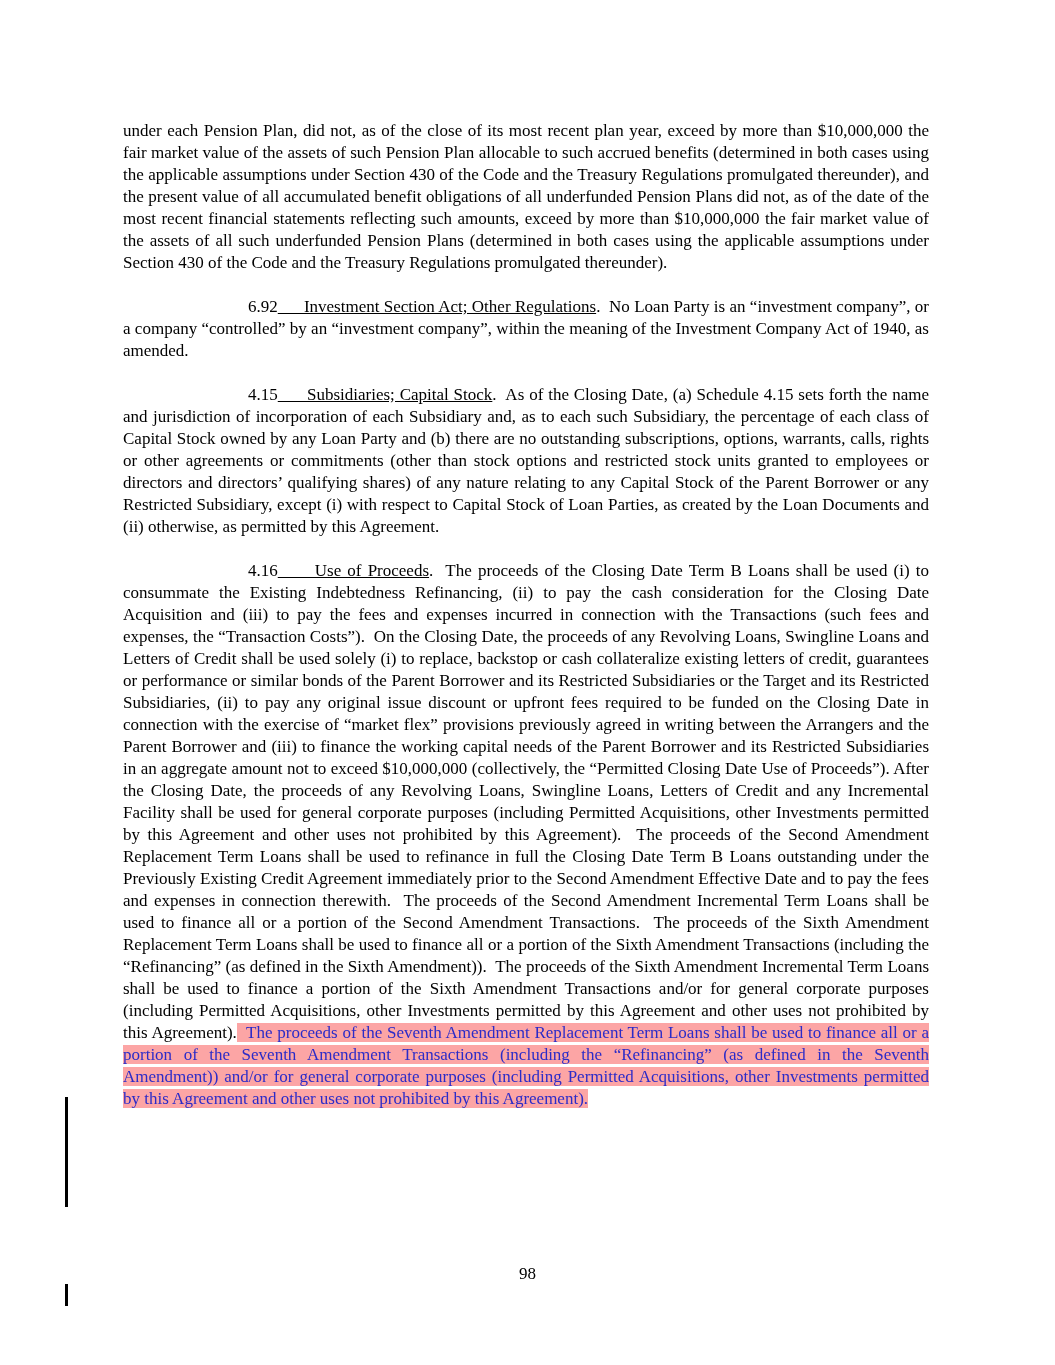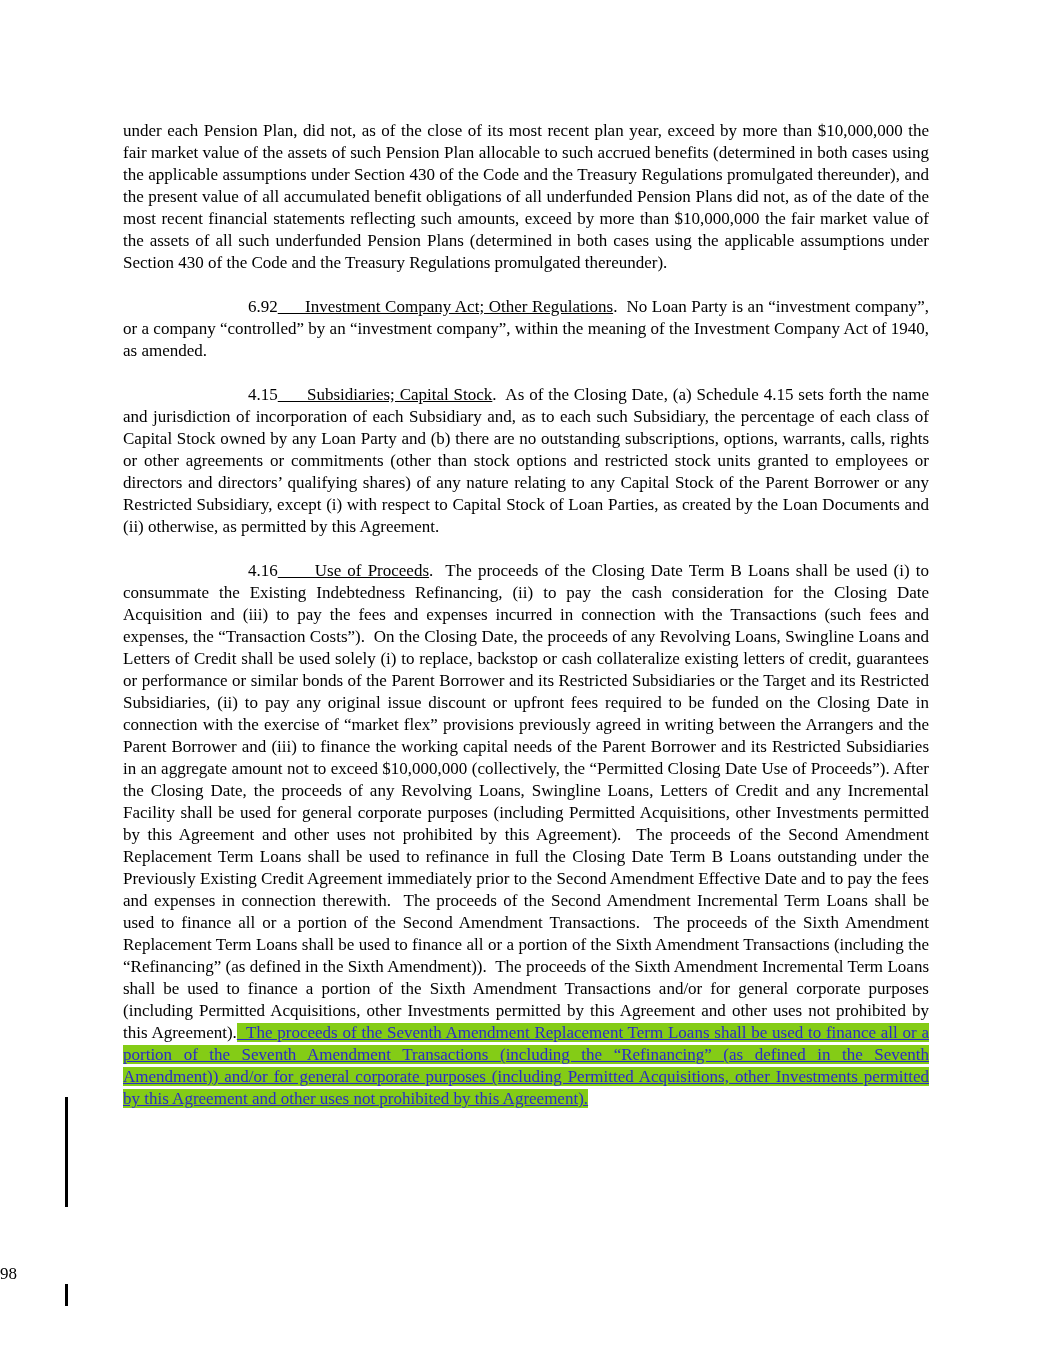--- a/index.html
+++ b/index.html
@@ -32,22 +32,21 @@
     text-indent: 125px;
   }
   .heading {
     text-decoration: underline;
     white-space: pre-wrap;
   }
   .u {
   }
   .ins {
     color: #2b2bc8;
-    background-color: #84cc16;
-    text-decoration: underline;
+    background-color: #fca5a5;
     text-decoration-color: #2b2bc8;
   }
   .vbar {
     position: absolute;
     left: 65px;
     width: 3px;
     background: #000000;
   }
   .vbar-insert {
     top: 1097px;
@@ -55,35 +54,35 @@
   }
   .vbar-footer {
     top: 1284px;
     height: 22px;
   }
   .page-number {
     position: absolute;
     top: 1263px;
     left: 0;
     width: 1055px;
-    text-align: left;
+    text-align: center;
     font-size: 17px;
     line-height: 22px;
   }
 </style>
 </head>
 <body>
 
 <div class="page">
 
   <div class="content">
 
     <p class="para">under each Pension Plan, did not, as of the close of its most recent plan year, exceed by more than $10,000,000 the fair market value of the assets of such Pension Plan allocable to such accrued benefits (determined in both cases using the applicable assumptions under Section 430 of the Code and the Treasury Regulations promulgated thereunder), and the present value of all accumulated benefit obligations of all underfunded Pension Plans did not, as of the date of the most recent financial statements reflecting such amounts, exceed by more than $10,000,000 the fair market value of the assets of all such underfunded Pension Plans (determined in both cases using the applicable assumptions under Section 430 of the Code and the Treasury Regulations promulgated thereunder).</p>
 
-    <p class="para sect"><span>6.92</span><span class="heading">      Investment Company Act; Other Regulations</span><span>.&nbsp; No Loan Party is an “investment company”, or a company “controlled” by an “investment company”, within the meaning of the Investment Company Act of 1940, as amended.</span></p>
+    <p class="para sect"><span>6.92</span><span class="heading">      Investment Section Act; Other Regulations</span><span>.&nbsp; No Loan Party is an “investment company”, or a company “controlled” by an “investment company”, within the meaning of the Investment Company Act of 1940, as amended.</span></p>
 
     <p class="para sect"><span>4.15</span><span class="heading">      Subsidiaries; Capital Stock</span><span>.&nbsp; As of the Closing Date, (a) Schedule 4.15 sets forth the name and jurisdiction of incorporation of each Subsidiary and, as to each such Subsidiary, the percentage of each class of Capital Stock owned by any Loan Party and (b) there are no outstanding subscriptions, options, warrants, calls, rights or other agreements or commitments (other than stock options and restricted stock units granted to employees or directors and directors’ qualifying shares) of any nature relating to any Capital Stock of the Parent Borrower or any Restricted Subsidiary, except (i) with respect to Capital Stock of Loan Parties, as created by the Loan Documents and (ii) otherwise, as permitted by this Agreement.</span></p>
 
     <p class="para sect"><span>4.16</span><span class="heading">      Use of Proceeds</span><span>.&nbsp; The proceeds of the Closing Date Term B Loans shall be used (i) to consummate the Existing Indebtedness Refinancing, (ii) to pay the cash consideration for the Closing Date Acquisition and (iii) to pay the fees and expenses incurred in connection with the Transactions (such fees and expenses, the “</span><span class="u">Transaction Costs</span><span>”).&nbsp; On the Closing Date, the proceeds of any Revolving Loans, Swingline Loans and Letters of Credit shall be used solely (i) to replace, backstop or cash collateralize existing letters of credit, guarantees or performance or similar bonds of the Parent Borrower and its Restricted Subsidiaries or the Target and its Restricted Subsidiaries, (ii) to pay any original issue discount or upfront fees required to be funded on the Closing Date in connection with the exercise of “market flex” provisions previously agreed in writing between the Arrangers and the Parent Borrower and (iii) to finance the working capital needs of the Parent Borrower and its Restricted Subsidiaries in an aggregate amount not to exceed $10,000,000 (collectively, the “</span><span class="u">Permitted Closing Date Use of Proceeds</span><span>”). After the Closing Date, the proceeds of any Revolving Loans, Swingline Loans, Letters of Credit and any Incremental Facility shall be used for general corporate purposes (including Permitted Acquisitions, other Investments permitted by this Agreement and other uses not prohibited by this Agreement).&nbsp; The proceeds of the Second Amendment Replacement Term Loans shall be used to refinance in full the Closing Date Term B Loans outstanding under the Previously Existing Credit Agreement immediately prior to the Second Amendment Effective Date and to pay the fees and expenses in connection therewith.&nbsp; The proceeds of the Second Amendment Incremental Term Loans shall be used to finance all or a portion of the Second Amendment Transactions.&nbsp; The proceeds of the Sixth Amendment Replacement Term Loans shall be used to finance all or a portion of the Sixth Amendment Transactions (including the “Refinancing” (as defined in the Sixth Amendment)).&nbsp; The proceeds of the Sixth Amendment Incremental Term Loans shall be used to finance a portion of the Sixth Amendment Transactions and/or for general corporate purposes (including Permitted Acquisitions, other Investments permitted by this Agreement and other uses not prohibited by this Agreement).</span><span class="ins">&nbsp; The proceeds of the Seventh Amendment Replacement Term Loans shall be used to finance all or a portion of the Seventh Amendment Transactions (including the “Refinancing” (as defined in the Seventh Amendment)) and/or for general corporate purposes (including Permitted Acquisitions, other Investments permitted by this Agreement and other uses not prohibited by this Agreement).</span></p>
 
   </div>
 
   <div class="vbar vbar-insert"></div>
   <div class="vbar vbar-footer"></div>
 

